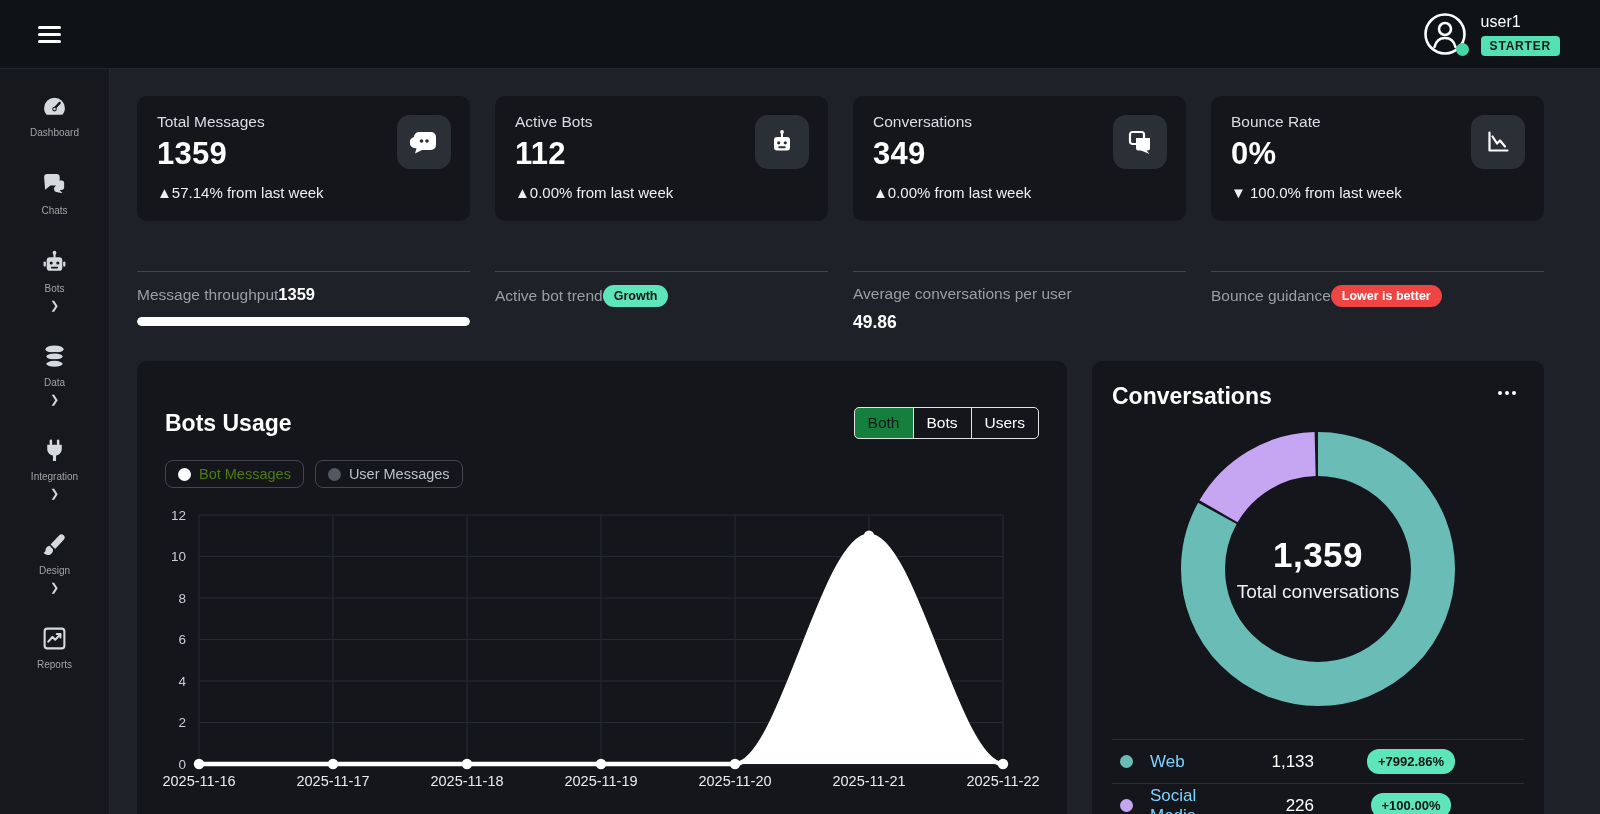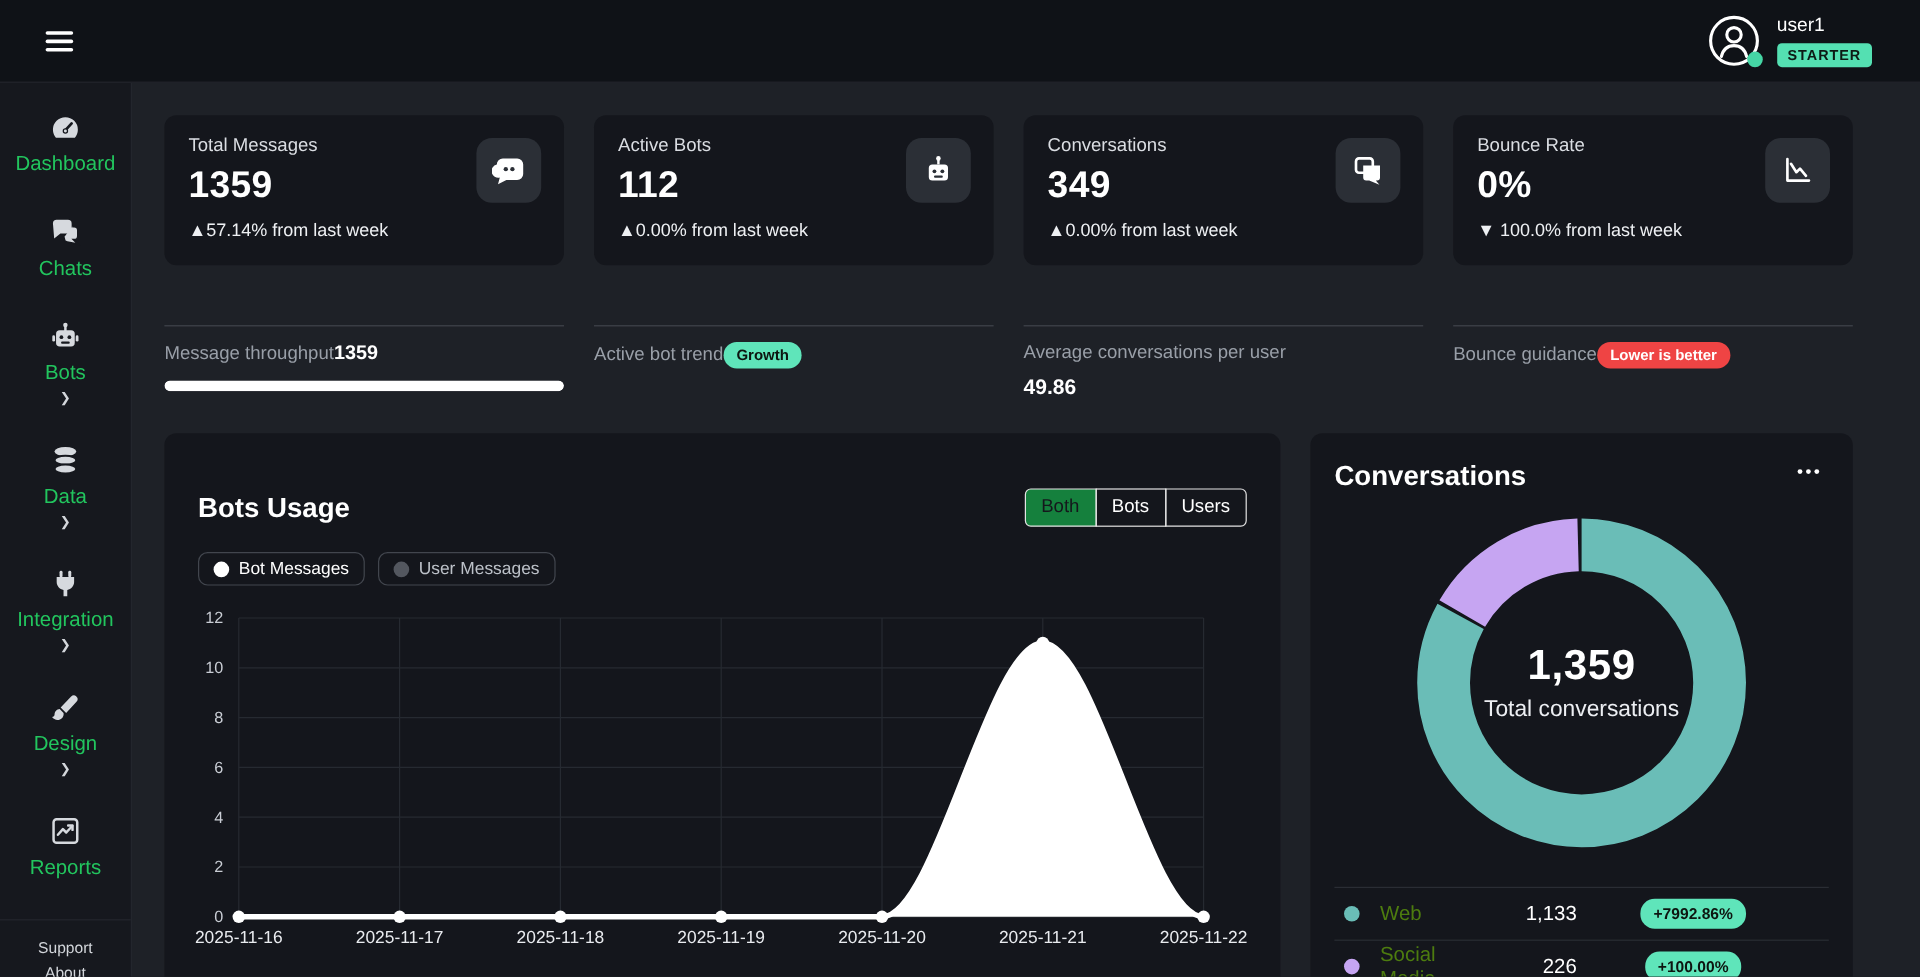--- a/index.html
+++ b/index.html
@@ -26,21 +26,21 @@
   .user-name { font-size:16px; font-weight:500; }
   .plan-badge { background:#54e0b2; color:#0d1a15; font-size:12px; font-weight:700; letter-spacing:.8px; padding:3px 9px; border-radius:4px; }
   
   .sidebar {
     position:absolute; top:69px; left:0; bottom:0; width:110px;
     background:#16181e; border-right:1px solid #23262d;
     display:flex; flex-direction:column; align-items:center; padding-top:24px;
   }
   .side-item { display:flex; flex-direction:column; align-items:center; gap:7px; margin-bottom:33px; cursor:pointer; }
   .side-item svg { display:block; }
-  .side-label { font-size:17px; color:#22c55e; }
+  .side-label { font-size:10px; color:#a3a3a3; }
   .side-chevron { font-size:11px; color:#d3d6db; line-height:10px; margin-top:-1px; }
   .side-footer { margin-top:auto; width:100%; border-top:1px solid #23262d; padding:12px 0 2px; text-align:center; }
   .side-link { display:block; font-size:13px; color:#d3d6db; line-height:21px; cursor:pointer; }
   .side-copy { font-size:11.5px; color:#8d929b; margin-top:3px; }
   
   .main { position:absolute; left:111px; top:69px; right:0; bottom:0; overflow:hidden; }
   .stats-row { display:grid; grid-template-columns:repeat(4,1fr); gap:25px; margin:27px 56px 0 26px; }
   .stat-card { position:relative; background:#14161c; border-radius:10px; padding:17px 20px; height:125px; }
   .stat-label { font-size:15.5px; color:#dadde2; }
   .stat-value { font-size:31px; font-weight:700; margin-top:5px; letter-spacing:.3px; }
@@ -66,36 +66,36 @@
   .tab-group { display:flex; }
   .tab { font-size:15.5px; color:#fff; background:transparent; border:1px solid #e3e3e3; padding:6px 13px; cursor:pointer; margin-left:-1px; }
   .tab:first-child { border-radius:5px 0 0 5px; margin-left:0; }
   .tab:last-child { border-radius:0 5px 5px 0; }
   .tab.active { background:#15803d; color:#15171c; font-weight:500; }
   .chip-row { display:flex; gap:11px; margin-top:21px; }
   .chip { display:flex; align-items:center; gap:8px; border:1px solid #42464e; border-radius:8px; padding:5px 12px; cursor:pointer; }
   .chip-dot { width:13px; height:13px; border-radius:50%; }
   .chip.active .chip-dot { background:#fff; }
   .chip.inactive .chip-dot { background:#53575f; }
-  .chip-label { font-size:14.5px; color:#ffffff; }
+  .chip-label { font-size:14.5px; color:#4d7c0f; }
   .chip.inactive .chip-label { color:#bcc1c8; }
   .area-chart { margin-top:12px; overflow:visible; display:block; }
   
   .panel-conv { padding:22px 20px; }
   .conv-head { display:flex; align-items:flex-start; justify-content:space-between; padding:0 6px 0 0; }
   .ellipsis { display:flex; gap:3px; padding:8px 2px; cursor:pointer; }
   .ellipsis i { width:4px; height:4px; border-radius:50%; background:#fff; }
   .donut-wrap { position:relative; width:286px; height:286px; margin:16px auto 0; }
   .donut-center { position:absolute; inset:0; display:flex; flex-direction:column; align-items:center; justify-content:center; gap:6px; }
   .donut-total { font-size:35px; font-weight:700; letter-spacing:.5px; }
   .donut-sub { font-size:19px; color:#eceef2; }
   .conv-list { margin-top:27px; }
   .conv-row { display:flex; align-items:center; border-top:1px solid #2a2d34; height:44px; padding:0 8px; }
   .conv-dot { width:13px; height:13px; border-radius:50%; margin-right:17px; flex:none; }
-  .conv-name { font-size:17px; color:#4d7c0f; flex:1; }
+  .conv-name { font-size:17px; color:#7dd3fc; flex:1; }
   .conv-value { font-size:17px; color:#fff; width:110px; text-align:right; margin-right:38px; }
   .conv-badge-col { width:118px; display:flex; justify-content:center; margin-right:46px; }
   .badge-pill { background:#5fe5ba; color:#0d1510; font-size:13px; font-weight:700; padding:5px 11px; border-radius:12px; white-space:nowrap; }
 </style>
 </head>
 <body>
 
 <header class="topbar">
   <div class="hamburger">
       <span></span>
@@ -189,25 +189,20 @@
   </div>
   <div class="side-item">
     <span>
       <svg width="27" height="27" viewBox="0 0 26 26" fill="none" stroke="#d6d9de" stroke-width="2">
         <rect x="3.5" y="3.5" width="19" height="19" rx="2.5"></rect>
         <path d="M7 16 l4-4.5 2.7 2.7 4.8-5.2" stroke-linecap="round" stroke-linejoin="round"></path>
         <path d="M15.2 8.6 h3.5 v3.5" stroke-linecap="round" stroke-linejoin="round"></path>
       </svg>
     </span>
     <span class="side-label">Reports</span>
-  </div>
-  <div class="side-footer">
-    <a class="side-link">Support</a>
-    <a class="side-link">About</a>
-    <div class="side-copy">© 2025</div>
   </div>
 </nav>
 
 <main class="main">
 
   <section class="stats-row">
     <div class="stat-card">
       <div class="stat-label">Total Messages</div>
       <div class="stat-value">1359</div>
       <div class="stat-delta"><span>▲</span><span>57.14% from last week</span></div>

